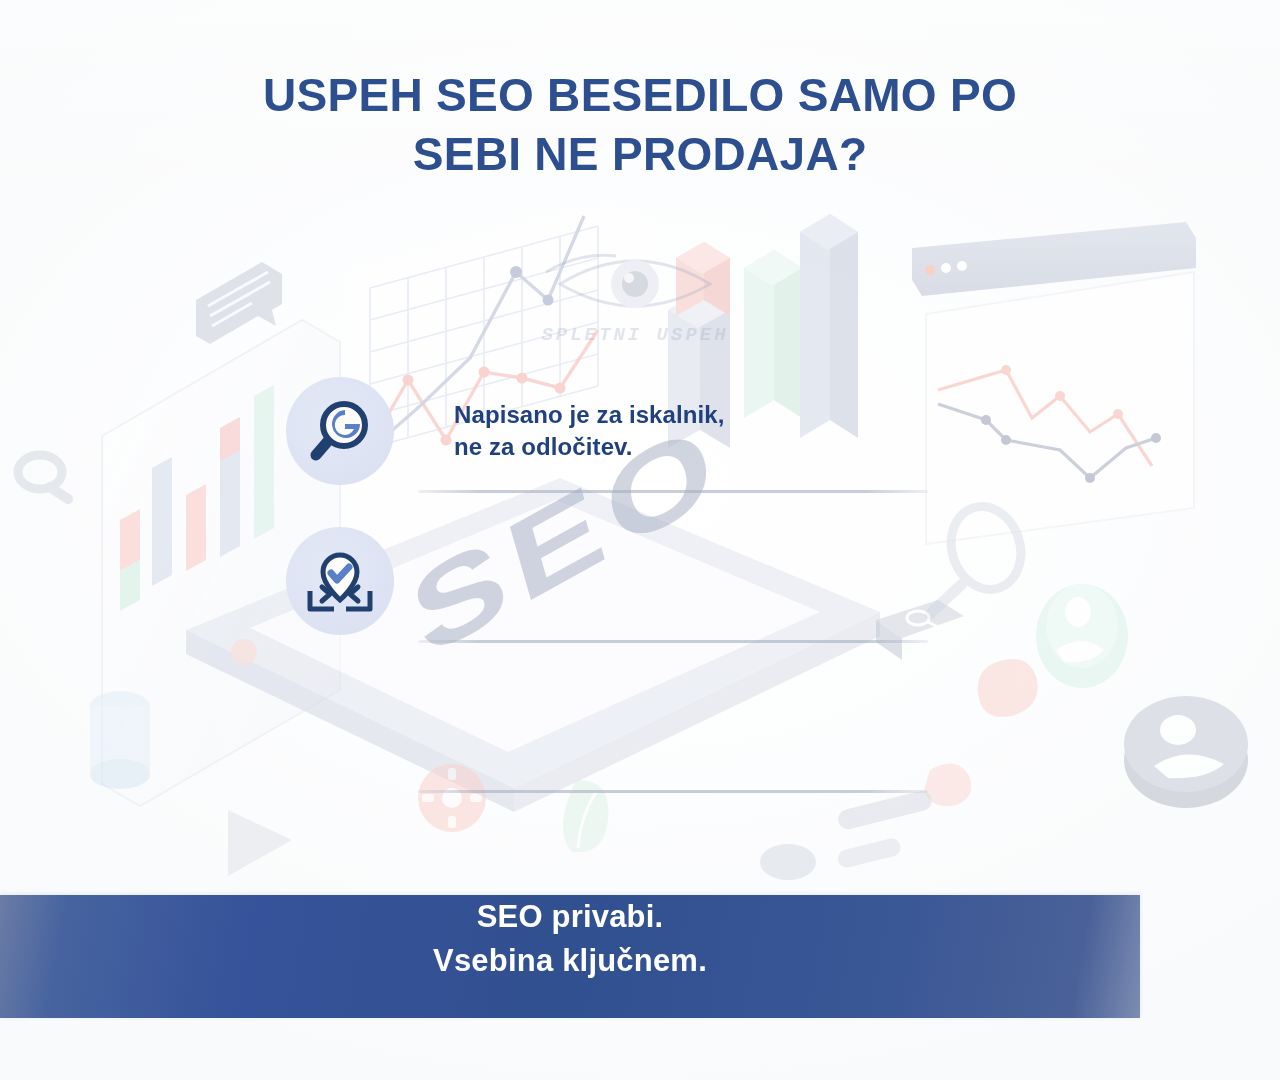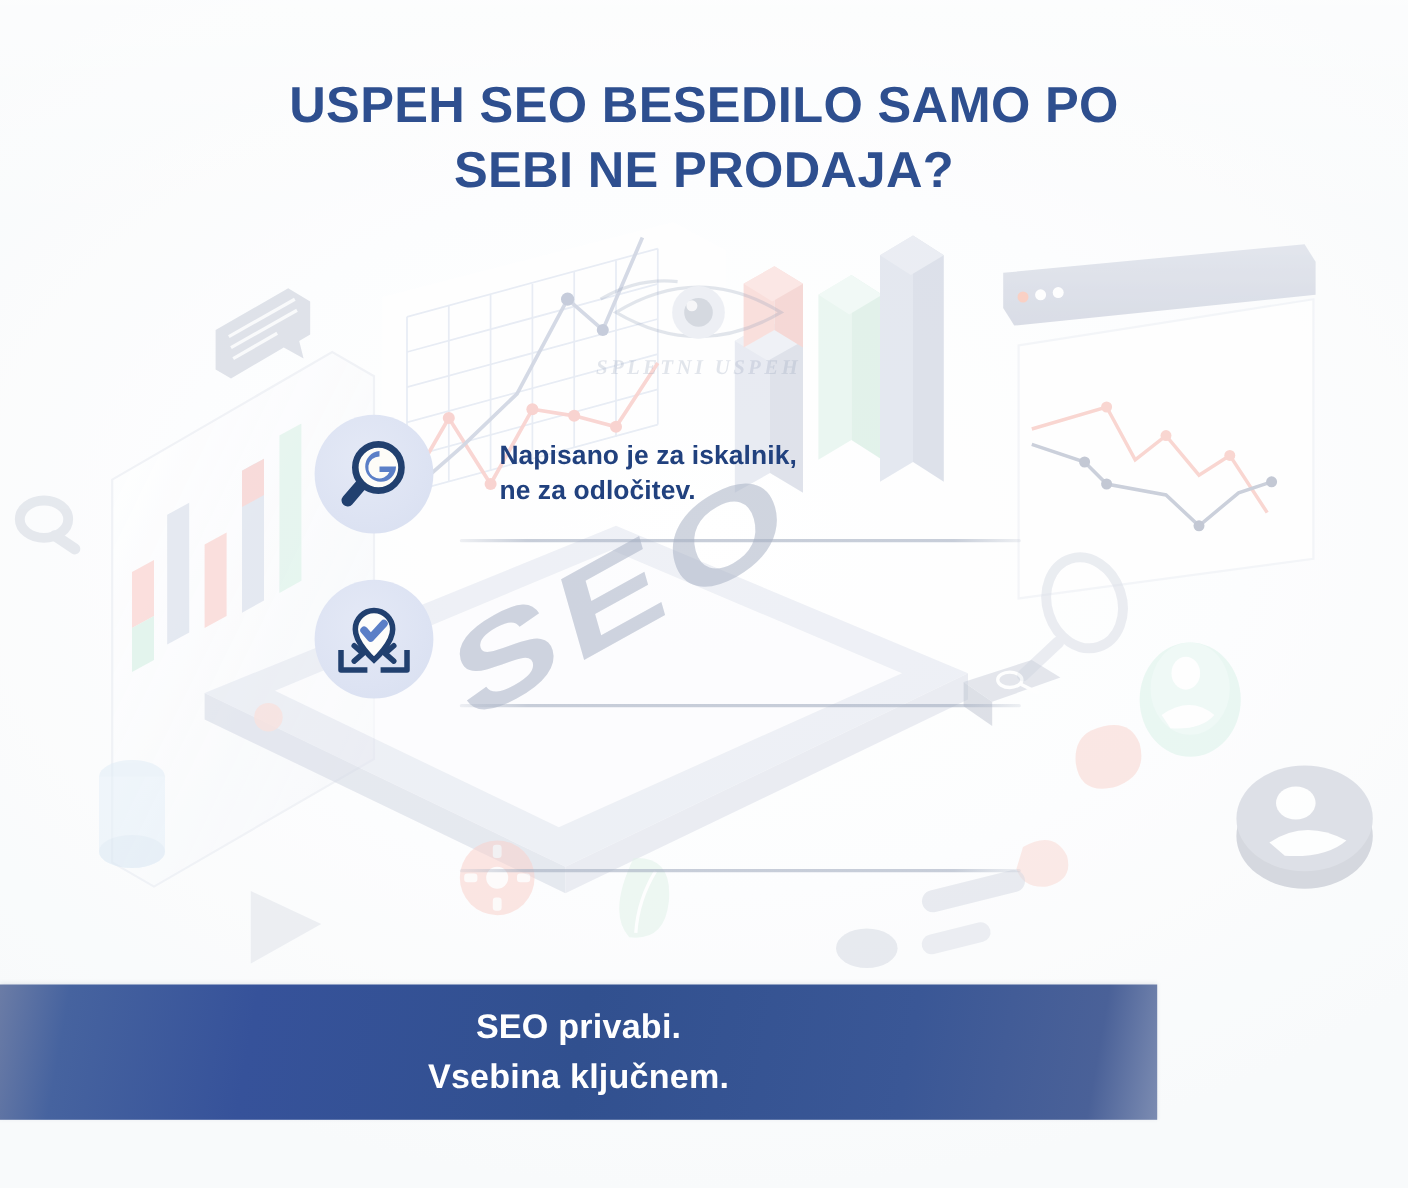--- a/index.html
+++ b/index.html
@@ -32,21 +32,21 @@
     left:520px; top:236px;
     width:230px; height:130px;
     opacity:.28;
   }
   .wm-text {
     position:absolute; left:0; top:88px; width:230px;
     text-align:center;
     font-size:19px; font-weight:700; font-style:italic;
     letter-spacing:3px;
     color:#9aa6bd;
-    font-family:Liberation Serif, serif;
+    font-family:Liberation Mono, monospace;
   }
 
   
   .title-wrap {
     position:absolute; left:0; top:66px; width:1280px;
     text-align:center;
     z-index:20;
   }
   .title-line {
     display:block;
@@ -98,25 +98,25 @@
     border-radius:2px;
   }
   .divider.d1 { top:134px; }
   .divider.d2 { top:284px; }
   .divider.d3 { top:434px; }
 
   
   .footer-banner {
     position:absolute;
     left:0; top:895px;
-    width:1052px; height:123px;
+    width:1140px; height:123px;
     background:linear-gradient(100deg, #6b7ca6 0%, #46639f 6%, #36529a 22%, #31508f 50%, #3a5796 78%, #4a6198 94%, #7c8cb2 100%);
     z-index:20;
     display:flex; flex-direction:column;
-    align-items:center; justify-content:center;
+    align-items:center; 
     box-shadow:0 -1px 4px rgba(40,60,110,.10);
   }
   .footer-line {
     color:#ffffff;
     font-size:31px;
     font-weight:700;
     line-height:1.42;
     letter-spacing:.2px;
     text-align:center;
     font-family:"Liberation Sans", sans-serif;

